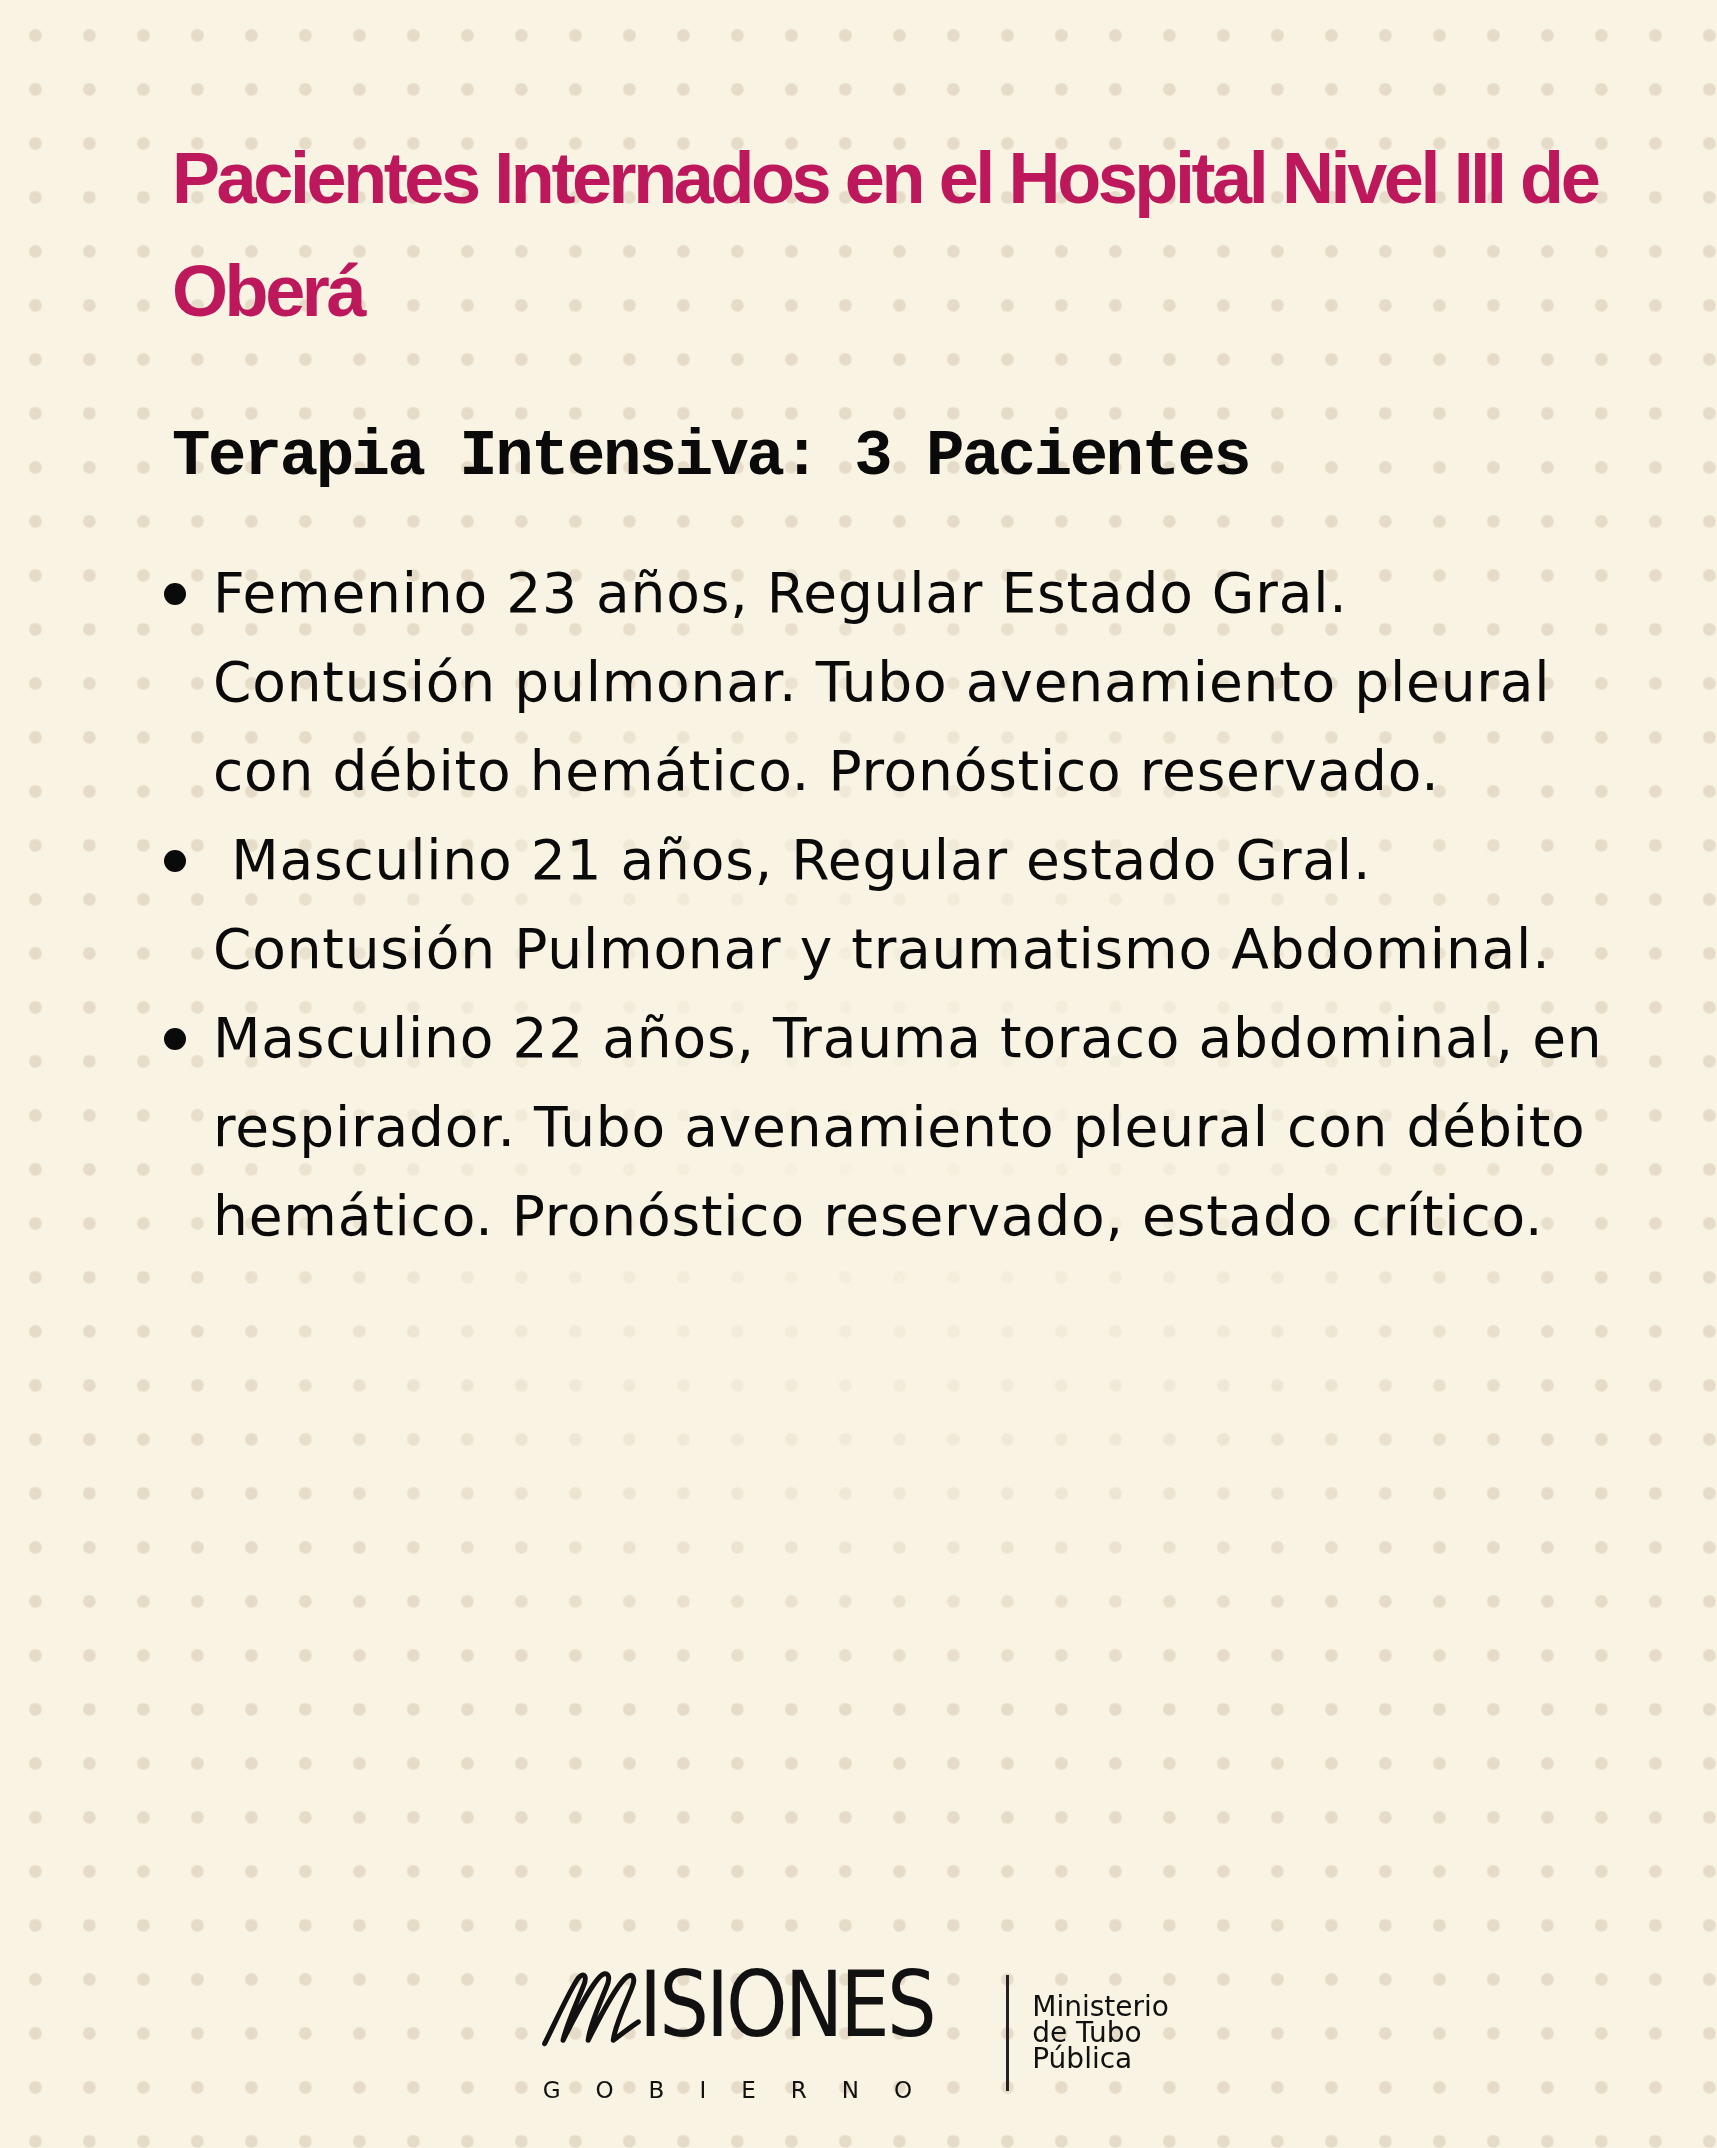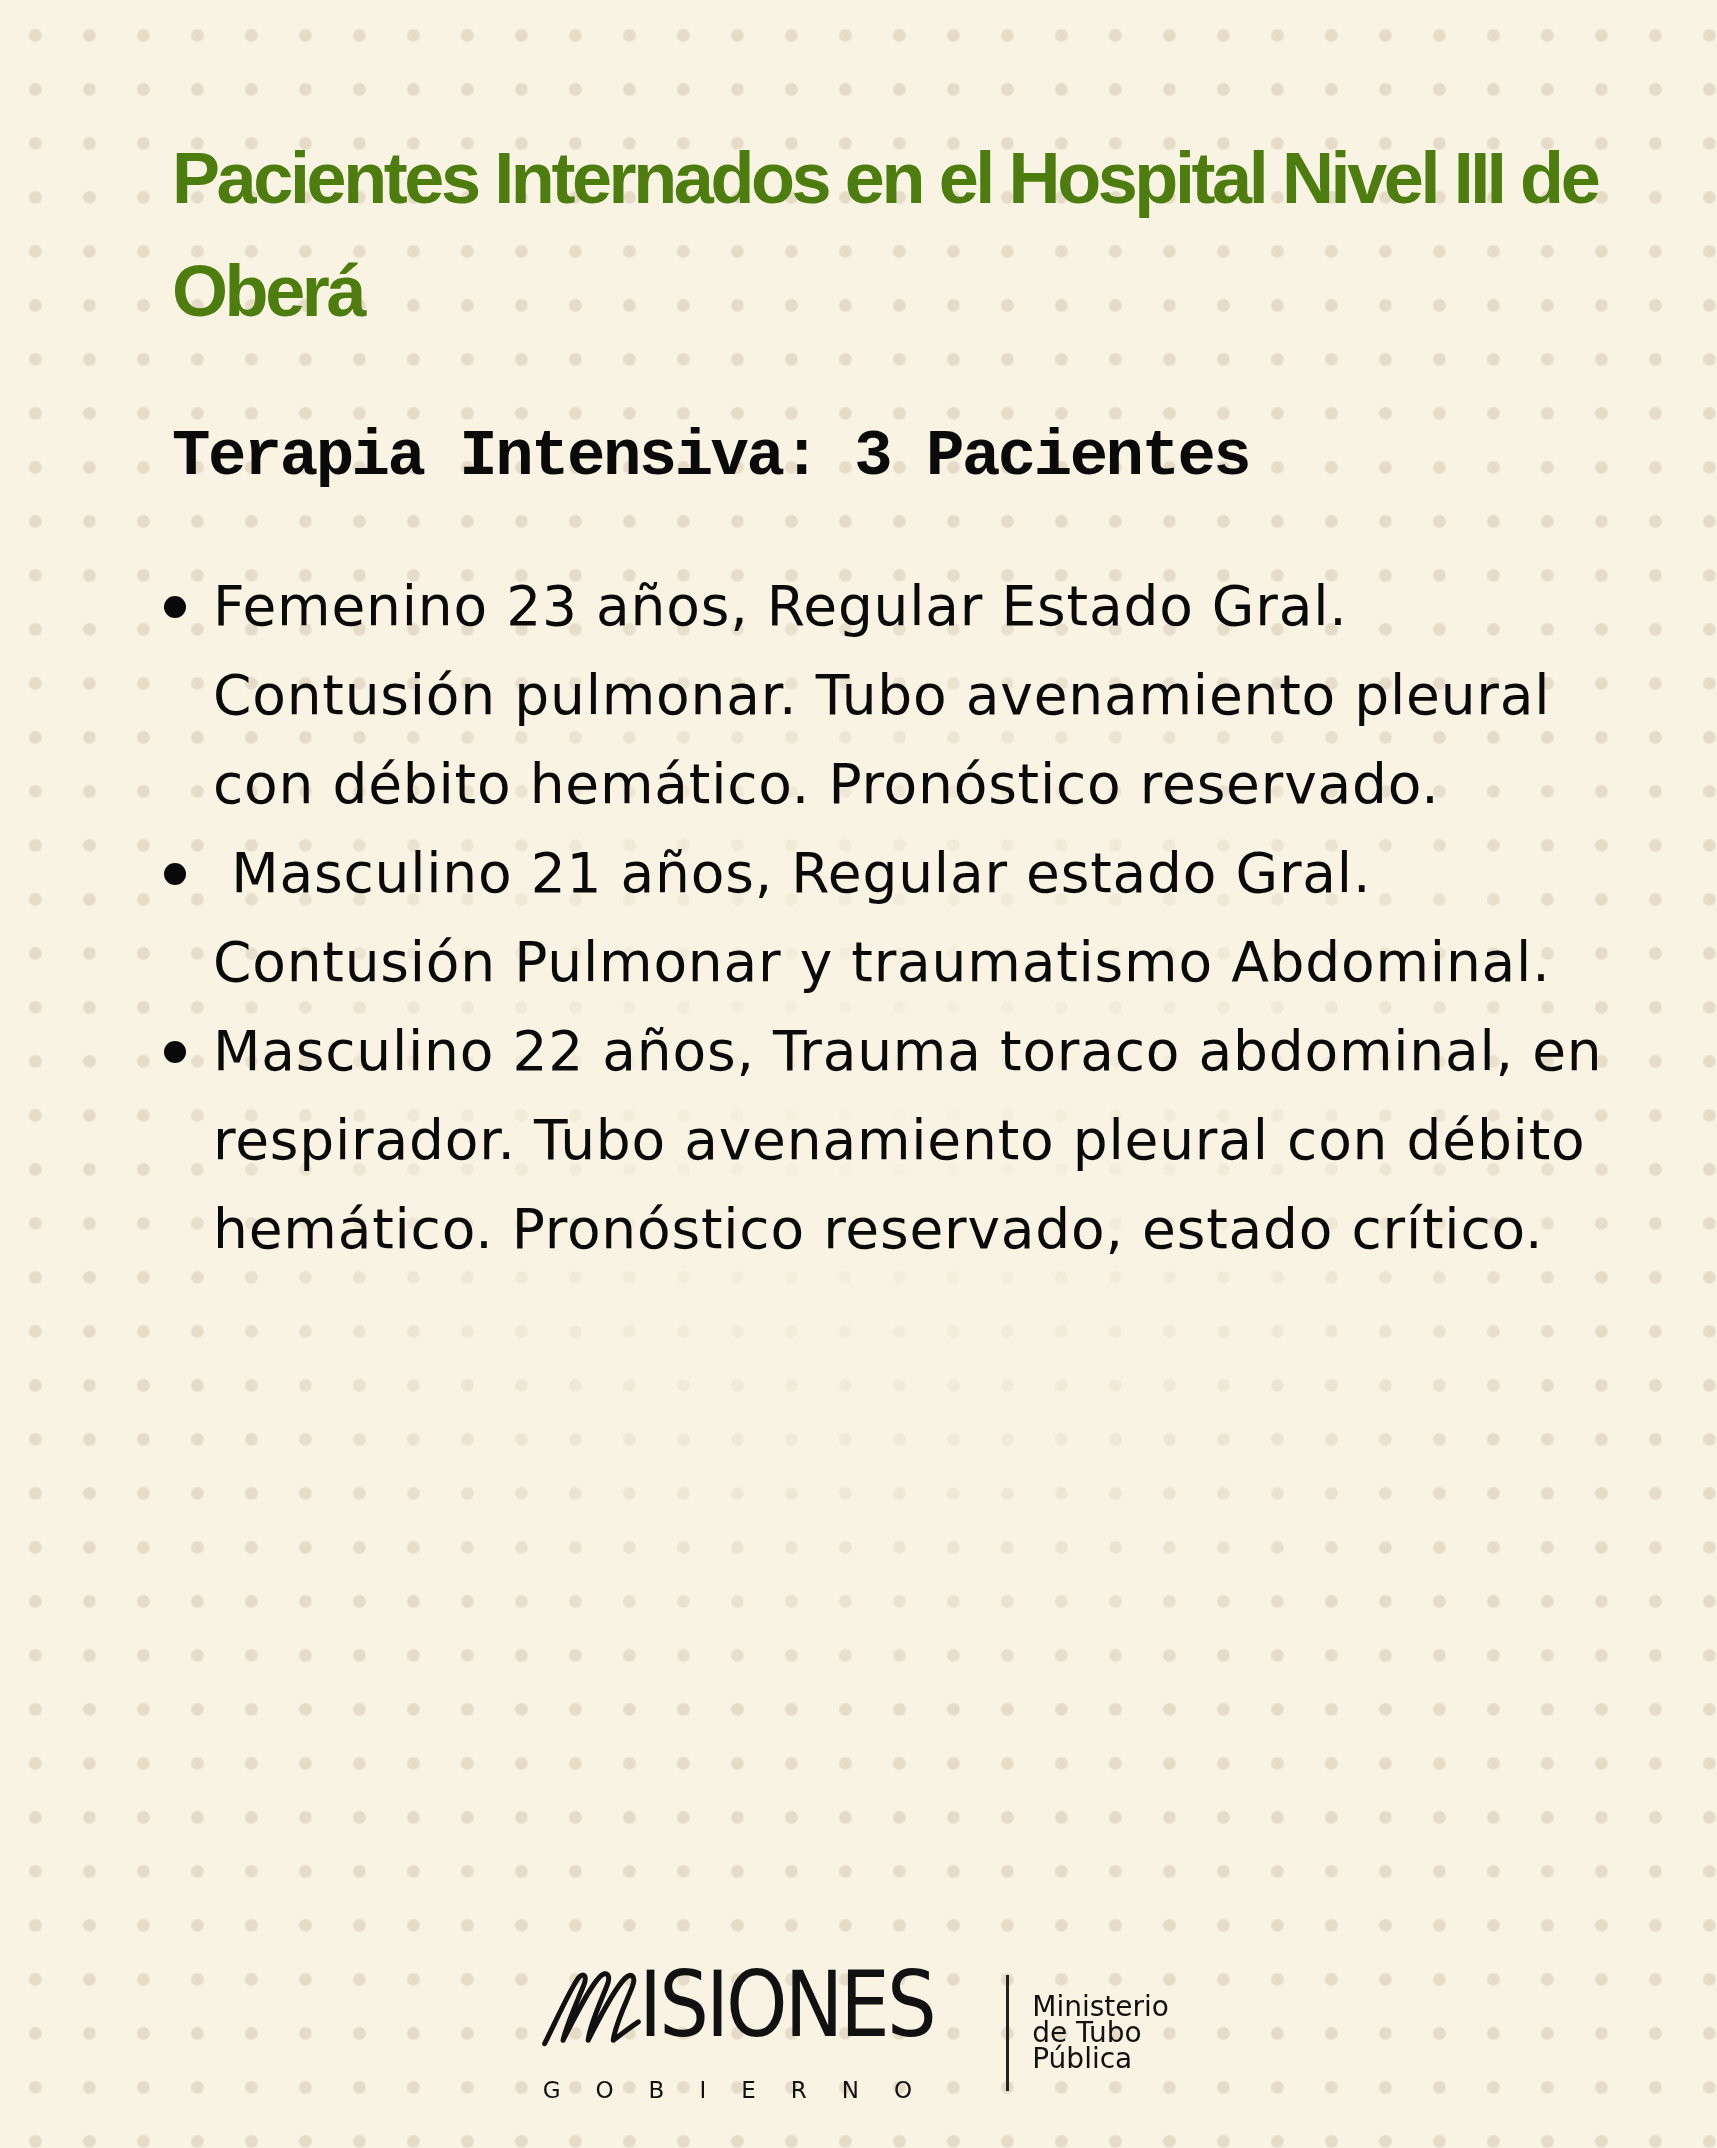--- a/index.html
+++ b/index.html
@@ -20,21 +20,21 @@
     background:
       radial-gradient(ellipse 755px 587px at 881px 1133px, rgba(248,243,226,0.92), rgba(248,243,226,0.55) 60%, rgba(248,243,226,0) 100%);
     pointer-events: none;
   }
   .title {
     position: absolute;
     left: 172px;
     top: 122px;
     width: 1426px;
     margin: 0;
-    color: #4d7c0f;
+    color: #be185d;
     font-family: "Liberation Sans", sans-serif;
     font-weight: 700;
     font-size: 72px;
     line-height: 113px;
     letter-spacing: -3.4px;
   }
   .subtitle {
     position: absolute;
     left: 172px;
     top: 415px;
@@ -42,21 +42,21 @@
     color: #0a0a0a;
     font-family: Liberation Mono, monospace;
     font-weight: 700;
     font-size: 64px;
     line-height: 84px;
     letter-spacing: -2.5px;
   }
   .patients {
     position: absolute;
     left: 159px;
-    top: 562px;
+    top: 549px;
     width: 1477px;
     margin: 0;
     padding: 0;
     list-style: none;
     color: #0a0a0a;
     font-family: "DejaVu Sans", sans-serif;
     font-size: 55px;
     line-height: 89px;
     letter-spacing: 0.8px;
   }

